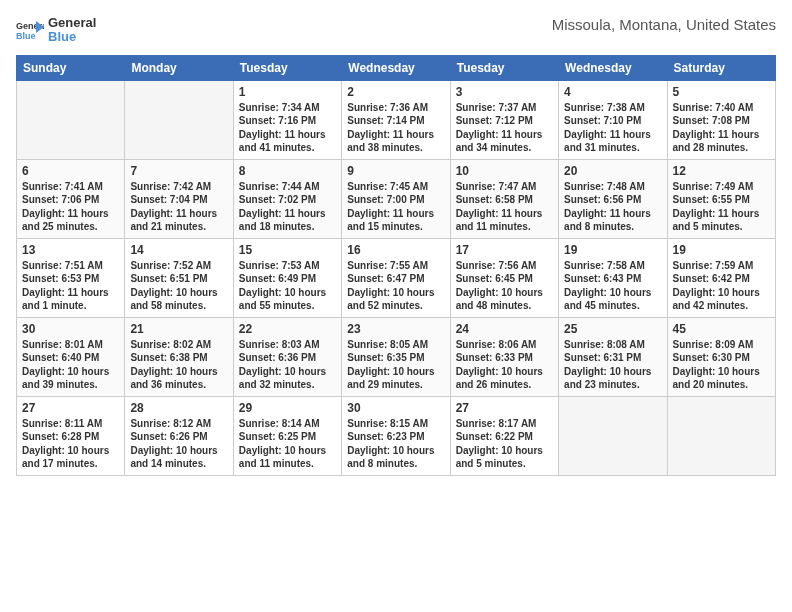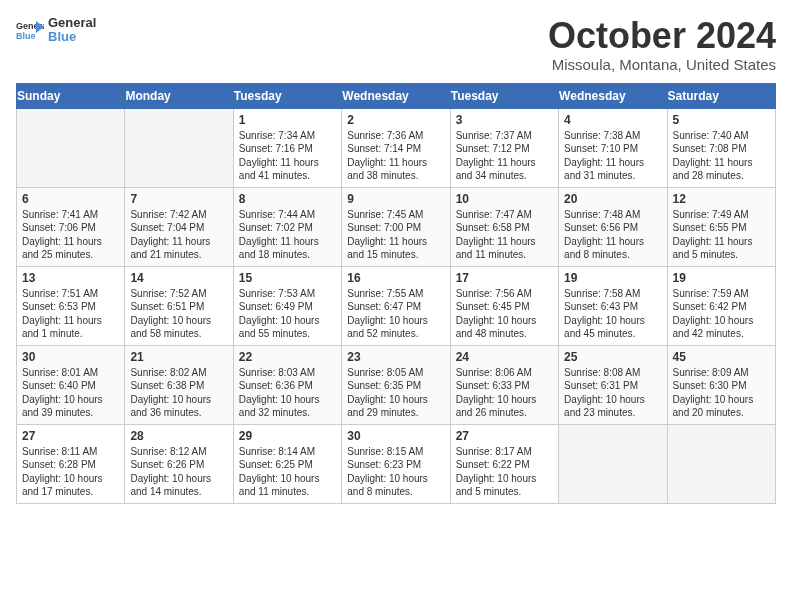--- a/index.html
+++ b/index.html
@@ -40,21 +40,21 @@
     }
     table {
       width: 100%;
       border-collapse: collapse;
       font-size: 11px;
     }
     th {
       background-color: #3a6db5;
       color: #fff;
       text-align: left;
-      padding: 5px 0;
+      padding: 5px 6px;
       font-size: 12px;
       font-weight: bold;
       border: 1px solid #3a6db5;
     }
     td {
       border: 1px solid #ccc;
       vertical-align: top;
       padding: 4px 5px;
       width: calc(100% / 7);
       height: 75px;
@@ -66,20 +66,21 @@
     .day-number {
       font-size: 12px;
       font-weight: bold;
       color: #333;
       margin-bottom: 2px;
     }
     .day-info {
       font-size: 10px;
       color: #333;
       line-height: 1.35;
+      font-weight: bold;
     }
     tr:nth-child(even) td:not(.empty) {
       background: #fafafa;
     }
   </style>
 </head>
 <body>
 
 <div class="header-area">
   <div class="logo">
@@ -87,21 +88,20 @@
       <text x="0" y="10" font-size="9" font-weight="bold" fill="#333" font-family="Arial">General</text>
       <text x="0" y="20" font-size="9" font-weight="bold" fill="#4a90d9" font-family="Arial">Blue</text>
       <polygon points="20,2 28,8 20,14" fill="#4a90d9"></polygon>
     </svg>
     <div style="display:flex;flex-direction:column;line-height:1.1;">
       <span style="font-size:13px;font-weight:bold;color:#333;">General</span>
       <span style="font-size:13px;font-weight:bold;color:#4a90d9;">Blue</span>
     </div>
   </div>
   <div class="title-area">
-    <div class="month-title">October 2024</div>
     <div class="location-title">Missoula, Montana, United States</div>
   </div>
 </div>
 
 <table>
   <thead>
     <tr>
     <th>Sunday</th>
         <th>Monday</th>
         <th>Tuesday</th>

